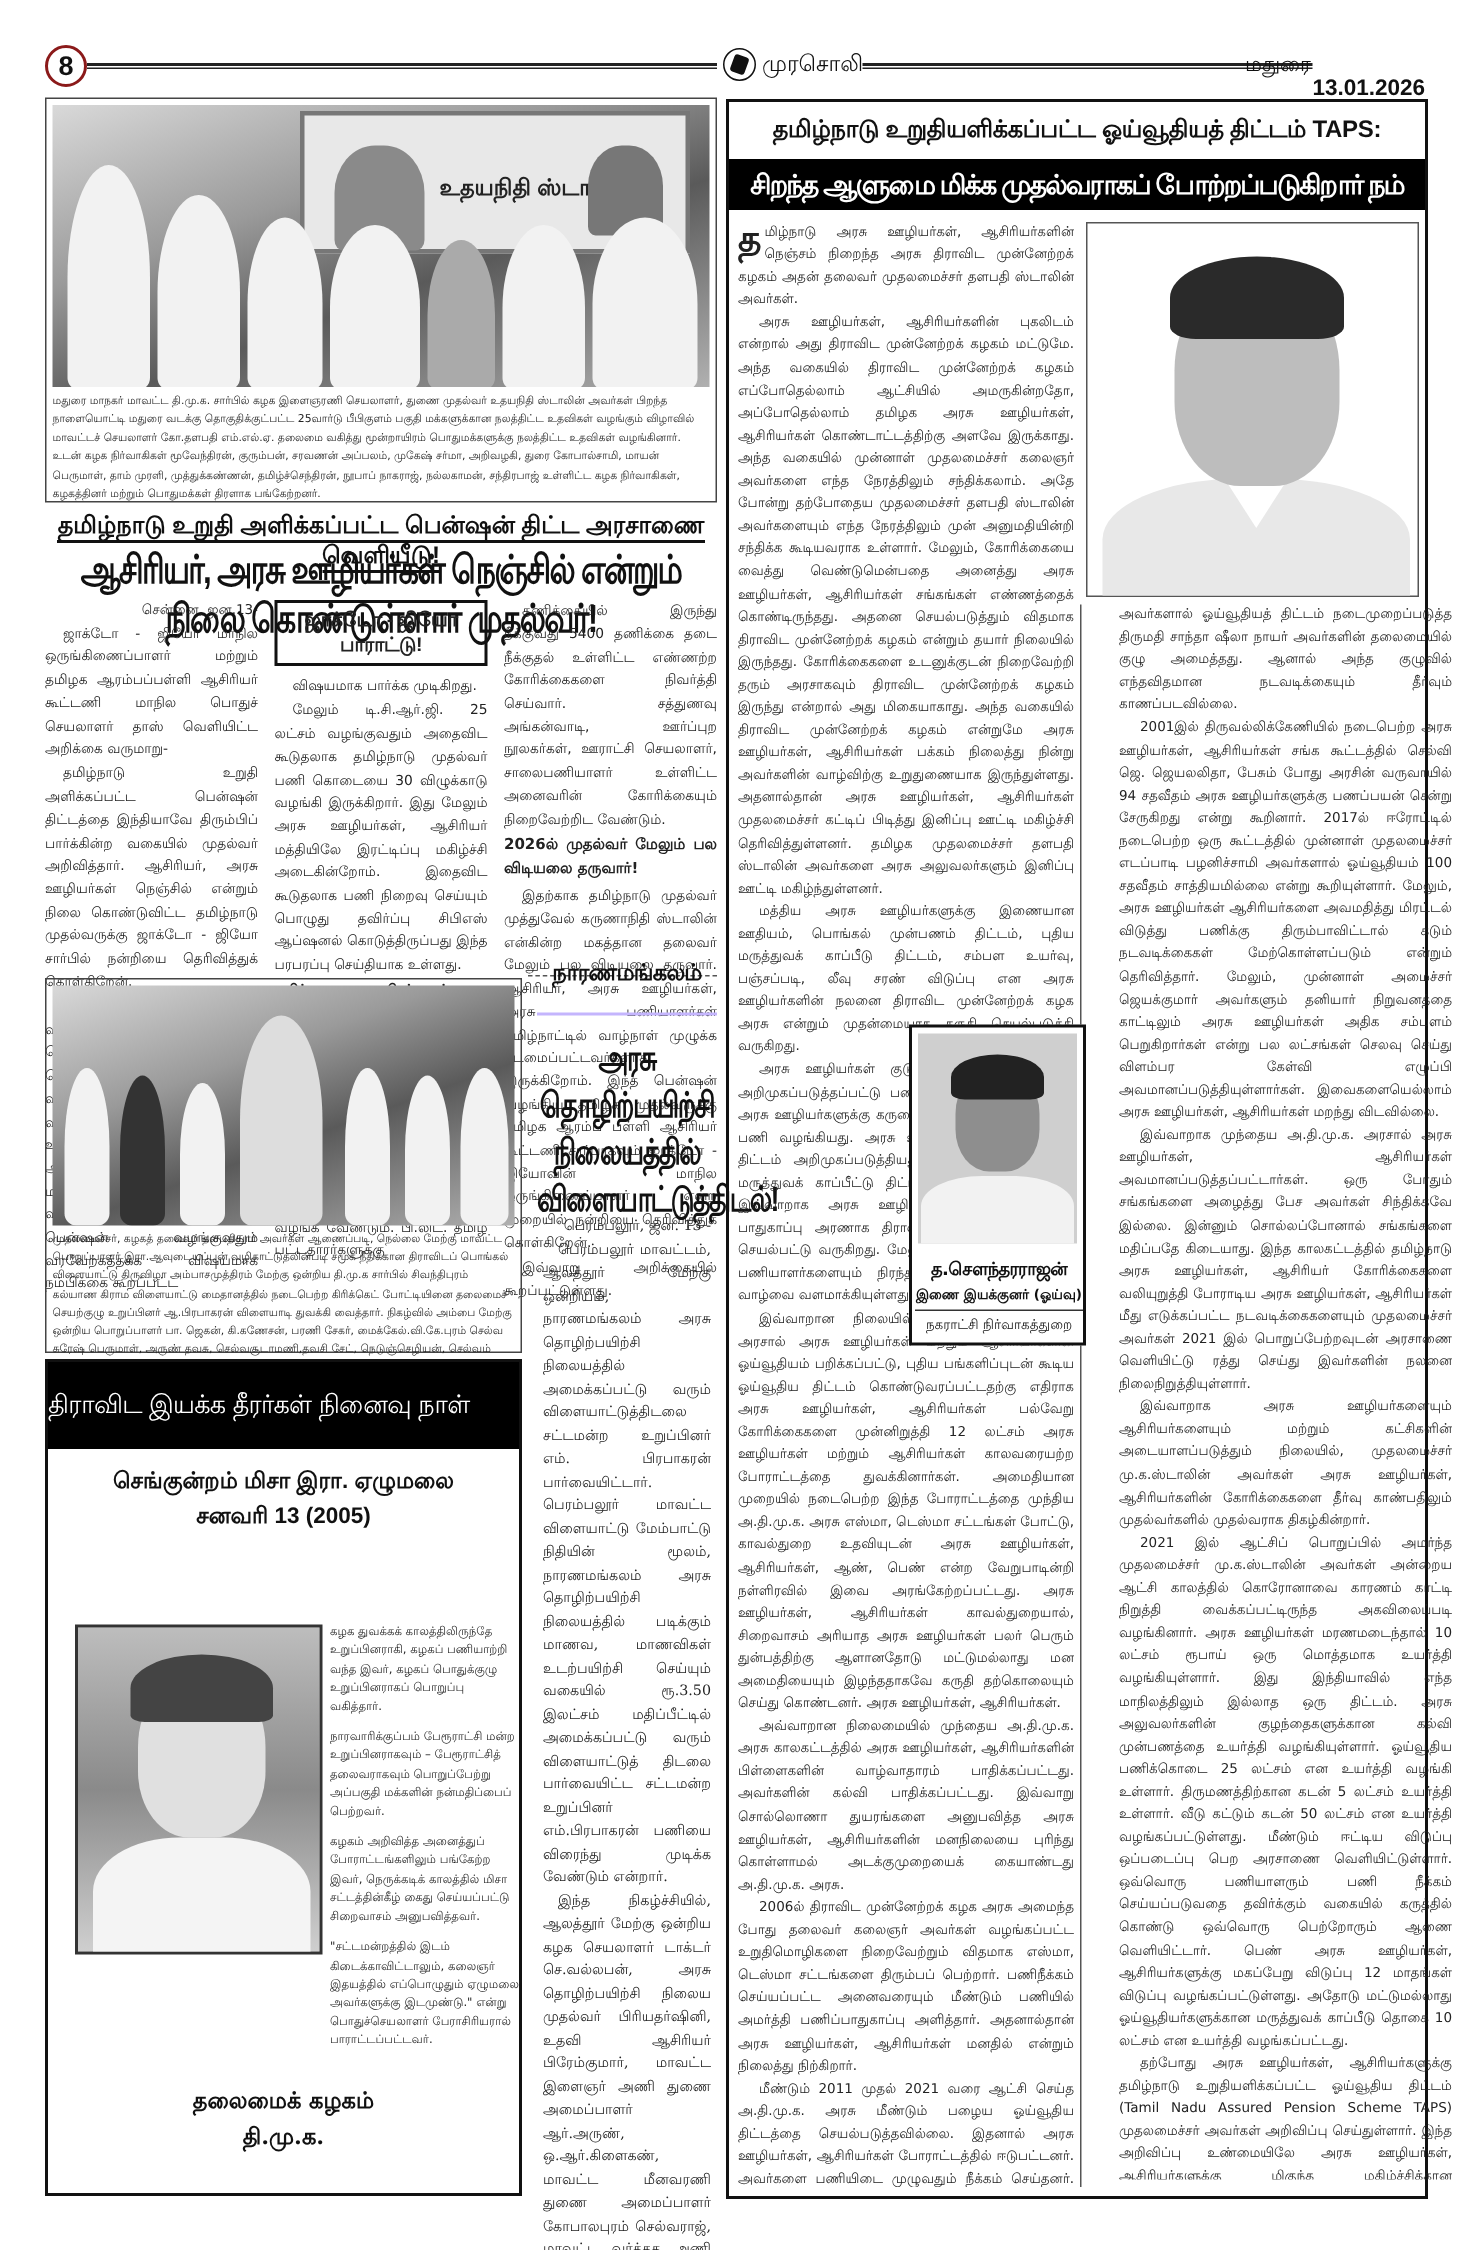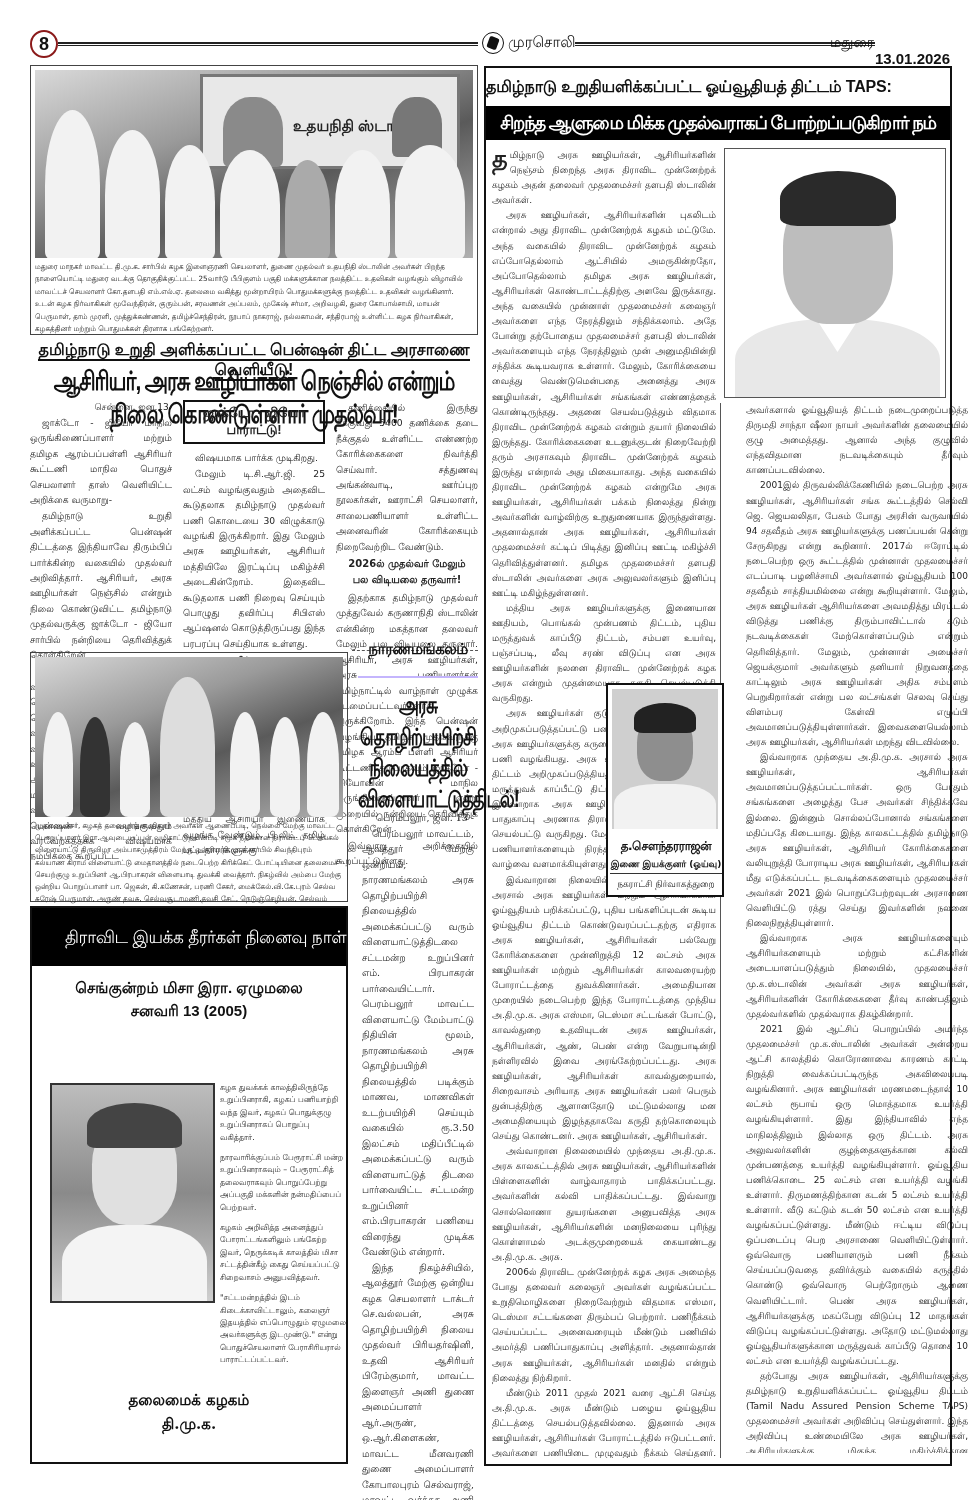--- a/index.html
+++ b/index.html
@@ -18,21 +18,21 @@
   .logo-icon::after { content: ""; position: absolute; left: 5px; top: 4px; width: 10px; height: 12px; background: #111; transform: rotate(20deg); border-radius: 2px; }
   .logo-text { font: 15px "Liberation Sans", sans-serif; }
   .city { position: absolute; left: 800px; top: 4px; font: 14px "Liberation Sans", sans-serif; }
   .date { position: absolute; right: 0; top: 20px; font: bold 15px "Liberation Sans", sans-serif; }
 
   
   .photo { background: linear-gradient(160deg, #d9d9d9 0%, #9a9a9a 35%, #5a5a5a 60%, #b0b0b0 100%); position: relative; overflow: hidden; }
   .photo .ph-person { position: absolute; border-radius: 50% 50% 8px 8px; background: #f2f2f2; }
   .bodytxt { font: 9.2px/15.4px "DejaVu Sans", sans-serif; color: #222; text-align: justify; }
   .bodytxt p { text-indent: 12px; margin-bottom: 1px; }
-  .subhead { font: bold 10px/16px "DejaVu Sans", sans-serif; text-align: center; margin: 2px 12px; }
+  .subhead { font: bold 10px/16px "DejaVu Sans", sans-serif; margin: 2px 0; }
 
   
   .lt-photo-box { position: absolute; left: 30px; top: 65px; width: 448px; height: 270px; border: 1px solid #444; padding: 4px; }
   .lt-photo { width: 100%; height: 188px; }
   .lt-caption { font: 7.2px/12.4px "DejaVu Sans", sans-serif; margin-top: 3px; color: #222; }
   .banner-board { position: absolute; left: 165px; top: 4px; width: 260px; height: 95px; background: #e8e8e8; border: 3px solid #777; }
   .banner-board .bb-title { position: absolute; left: 90px; top: 40px; font: bold 15px "Liberation Sans", sans-serif; color: #222; }
   .banner-board .bb-face { position: absolute; left: 20px; top: 20px; width: 60px; height: 70px; background: #8a8a8a; border-radius: 45% 45% 10% 10%; }
   .banner-board .bb-face2 { position: absolute; right: 15px; top: 20px; width: 50px; height: 60px; background: #777; border-radius: 45% 45% 10% 10%; }
 
@@ -53,34 +53,34 @@
   .sport-photo { width: 100%; height: 160px; }
   .sport-cap { font: 7.2px/12.2px "DejaVu Sans", sans-serif; margin-top: 3px; color: #222; }
 
   
   .sport-kicker { position: absolute; left: 358px; top: 640px; width: 120px; text-align: center; font: bold 15px "Liberation Sans", sans-serif; letter-spacing: -0.5px; border-bottom: 2px solid #c4b5fd; padding-bottom: 16px; }
   .sport-head { position: absolute; left: 358px; top: 690px; width: 120px; text-align: center; font: bold 18px/24px "Liberation Sans", sans-serif; letter-spacing: -1px; transform: scaleY(1.3); transform-origin: top; }
   .sport-body { position: absolute; left: 362px; top: 810px; width: 112px; font: 9.5px/15.5px "DejaVu Serif", serif; color: #222; text-align: justify; }
 
   
   .memorial { position: absolute; left: 30px; top: 906px; width: 318px; height: 558px; border: 2px solid #111; }
-  .mem-head { background: #000; color: #fff; height: 58px; font: 17px/58px "DejaVu Serif", serif; text-align: right; letter-spacing: -0.5px; }
+  .mem-head { background: #000; color: #fff; height: 58px; font: 17px/58px "DejaVu Serif", serif; text-align: left; letter-spacing: -0.5px; }
   .mem-name { text-align: center; font: bold 15px/24px "Liberation Sans", sans-serif; margin-top: 10px; }
   .mem-date { text-align: center; font: bold 15px/22px "Liberation Sans", sans-serif; }
   .mem-photo { position: absolute; left: 18px; top: 175px; width: 165px; height: 220px; background: linear-gradient(180deg, #bdbdbd 0%, #8a8a8a 50%, #cfcfcf 100%); border: 2px solid #333; overflow: hidden; }
   .mem-photo .face { position: absolute; left: 40px; top: 30px; width: 85px; height: 110px; border-radius: 45% 45% 40% 40%; background: #e0e0e0; }
   .mem-photo .hair { position: absolute; left: 35px; top: 18px; width: 95px; height: 45px; border-radius: 50% 50% 10% 10%; background: #444; }
   .mem-photo .body { position: absolute; left: 10px; top: 140px; width: 145px; height: 90px; border-radius: 40% 40% 0 0; background: #f4f4f4; }
   .mem-text { position: absolute; left: 188px; top: 138px; width: 126px; font: 7.8px/12.4px "DejaVu Sans", sans-serif; text-align: left; color: #222; margin-top: 36px; }
   .mem-text p { margin-bottom: 8px; }
   .mem-foot { position: absolute; left: 0; right: 0; top: 480px; text-align: center; font: bold 15px/24px "DejaVu Serif", serif; }
 
   
   .rs-box { position: absolute; left: 484px; top: 66px; width: 468px; height: 1400px; border: 2px solid #111; }
-  .rs-kicker { position: absolute; left: 0; top: 0; width: 100%; height: 38px; text-align: left; font: bold 16px/38px "Liberation Sans", sans-serif; letter-spacing: -0.2px; }
+  .rs-kicker { position: absolute; left: 0; top: 0; width: 100%; height: 38px; text-align: center; font: bold 16px/38px "Liberation Sans", sans-serif; letter-spacing: -0.2px; }
   .rs-headline { position: absolute; left: 0; top: 38px; width: 100%; height: 34px; background: #000; color: #fff; text-align: center; font: bold 18px/34px "Liberation Sans", sans-serif; letter-spacing: -1.2px; }
   .rs-col1 { position: absolute; left: 6px; top: 80px; width: 224px; }
   .rs-col2 { position: absolute; left: 238px; top: 335px; width: 222px; }
   .rs-portrait { position: absolute; left: 238px; top: 80px; width: 222px; height: 250px; border: 1px solid #555; background: #fff; overflow: hidden; }
   .rs-portrait .face { position: absolute; left: 58px; top: 35px; width: 110px; height: 140px; border-radius: 45% 45% 40% 40%; background: #bdbdbd; }
   .rs-portrait .hair { position: absolute; left: 55px; top: 22px; width: 116px; height: 55px; border-radius: 50% 50% 15% 15%; background: #2a2a2a; }
   .rs-portrait .body { position: absolute; left: 10px; top: 170px; width: 205px; height: 90px; border-radius: 45% 45% 0 0; background: #e8e8e8; }
   .rs-portrait .collar { position: absolute; left: 90px; top: 168px; width: 45px; height: 35px; background: #fff; clip-path: polygon(0 0, 100% 0, 50% 100%); }
 
   .rs-inset { position: absolute; left: 120px; top: 615px; width: 118px; height: 214px; border: 2px solid #111; background: #fff; }

